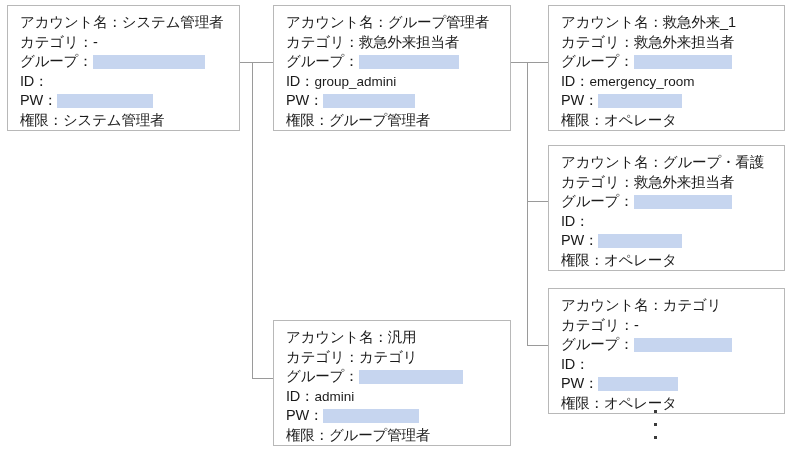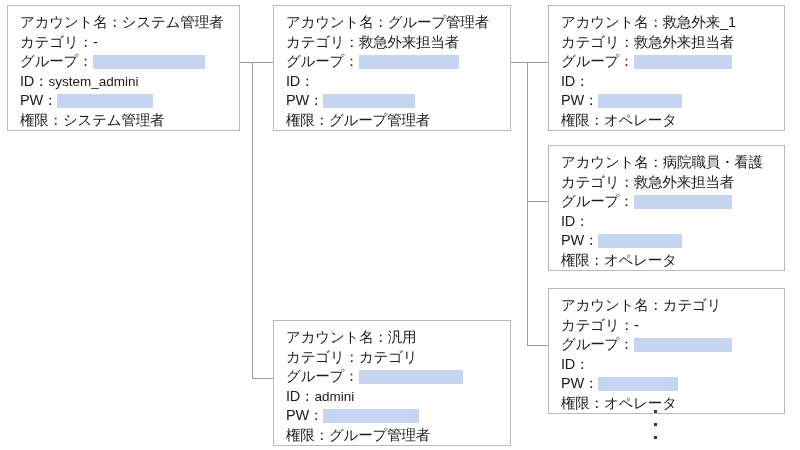--- a/index.html
+++ b/index.html
@@ -104,21 +104,20 @@
     <div class="row">
       <span class="label">カテゴリ：</span>
       <span class="value">-</span>
     </div>
     <div class="row">
       <span class="label">グループ：</span>
       <span class="redaction" style="width:112px;"></span>
     </div>
     <div class="row">
       <span class="label">ID：</span>
-      <span class="value latin">system_admini</span>
     </div>
     <div class="row">
       <span class="label">PW：</span>
       <span class="redaction" style="width:96px;"></span>
     </div>
     <div class="row">
       <span class="label">権限：</span>
       <span class="value">システム管理者</span>
     </div>
   </div>
@@ -131,20 +130,21 @@
     <div class="row">
       <span class="label">カテゴリ：</span>
       <span class="value">救急外来担当者</span>
     </div>
     <div class="row">
       <span class="label">グループ：</span>
       <span class="redaction" style="width:100px;"></span>
     </div>
     <div class="row">
       <span class="label">ID：</span>
+      <span class="value latin">group_admini</span>
     </div>
     <div class="row">
       <span class="label">PW：</span>
       <span class="redaction" style="width:92px;"></span>
     </div>
     <div class="row">
       <span class="label">権限：</span>
       <span class="value">グループ管理者</span>
     </div>
   </div>
@@ -157,35 +157,36 @@
     <div class="row">
       <span class="label">カテゴリ：</span>
       <span class="value">救急外来担当者</span>
     </div>
     <div class="row">
       <span class="label">グループ：</span>
       <span class="redaction" style="width:98px;"></span>
     </div>
     <div class="row">
       <span class="label">ID：</span>
+      <span class="value latin">emergency_room</span>
     </div>
     <div class="row">
       <span class="label">PW：</span>
       <span class="redaction" style="width:84px;"></span>
     </div>
     <div class="row">
       <span class="label">権限：</span>
       <span class="value">オペレータ</span>
     </div>
   </div>
 
   <div class="card" style="left:548px; top:145px; width:237px; height:126px;">
     <div class="row">
       <span class="label">アカウント名：</span>
-      <span class="value">病院職員・看護</span>
+      <span class="value">グループ・看護</span>
     </div>
     <div class="row">
       <span class="label">カテゴリ：</span>
       <span class="value">救急外来担当者</span>
     </div>
     <div class="row">
       <span class="label">グループ：</span>
       <span class="redaction" style="width:98px;"></span>
     </div>
     <div class="row">

